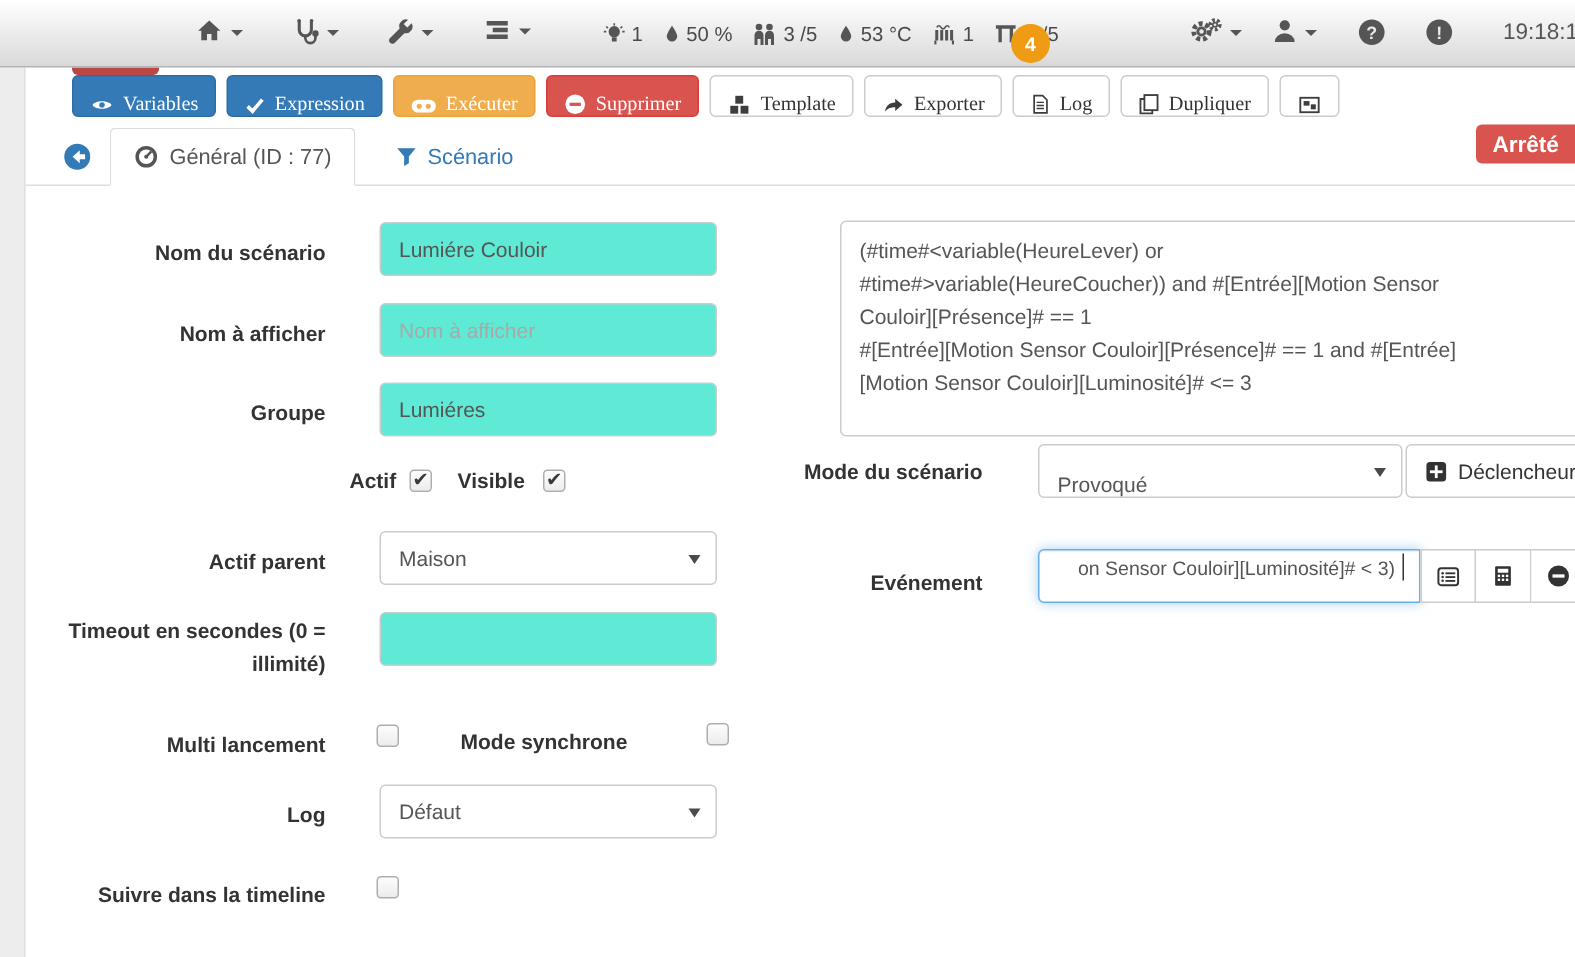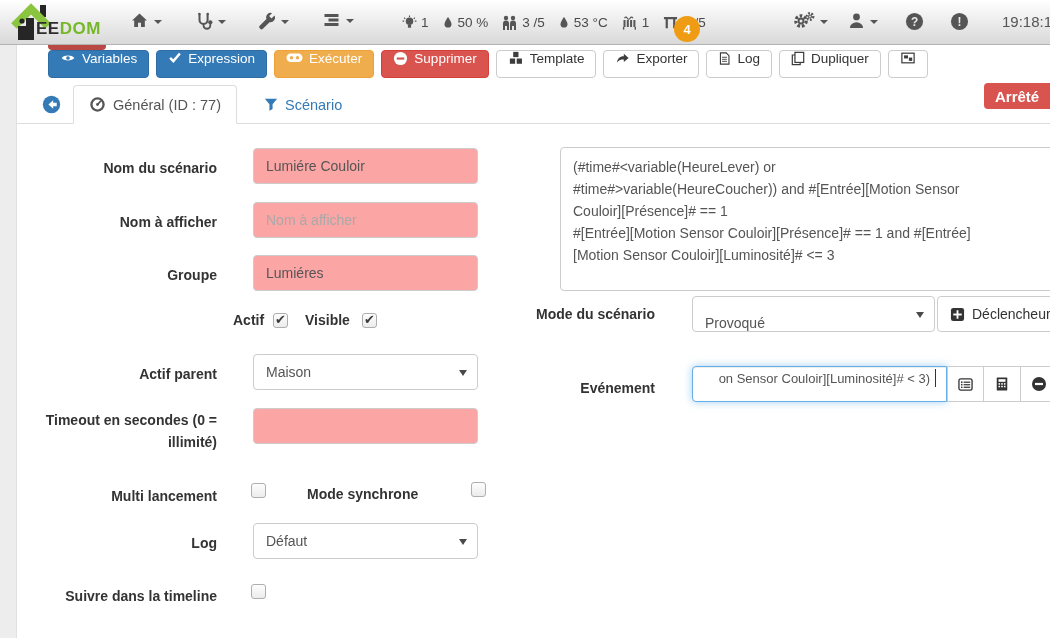--- a/index.html
+++ b/index.html
@@ -19,22 +19,22 @@
   .brand-green { color:#76b82a; }
   .status-group { position:absolute; left:402px; top:0; height:45px; display:flex; align-items:center; gap:13px; }
   .status-item { display:flex; align-items:center; gap:4px; color:#4a4a4a; font-size:13.5px; }
   .notif-badge { position:absolute; left:674px; top:16px; width:26px; height:26px; border-radius:50%;
     background:#ef9b13; color:#fff; font-size:13px; font-weight:bold; display:flex; align-items:center; justify-content:center; cursor:pointer; }
   .nav-time { position:absolute; left:1002px; top:13px; font-size:15px; color:#555; white-space:nowrap; }
 
   
   .cutoff-btn { position:absolute; left:48px; top:45px; width:58px; height:5px; background:#b94743; border-radius:0 0 4px 4px; }
   .toolbar { position:absolute; left:48px; top:50px; display:flex; gap:7px; z-index:5; }
-  .btn { display:flex; align-items:flex-start; gap:6px; height:28px; padding:0 11px; border-radius:4px;
-    font-size:13.5px; cursor:pointer; white-space:nowrap; }
+  .btn { display:flex; align-items:flex-end; gap:6px; height:28px; padding:0 11px; border-radius:4px;
+    font-size:13.5px; cursor:pointer; white-space:nowrap;font-family:Liberation Serif, serif; }
   .btn svg { flex:0 0 auto; }
   .btn-primary { background:#337ab7; border:1px solid #2e6da4; color:#fff; }
   .btn-warning { background:#f0ad4e; border:1px solid #eea236; color:#fff; }
   .btn-danger  { background:#d9534f; border:1px solid #d43f3a; color:#fff; }
   .btn-success { background:#5cb85c; border:1px solid #4cae4c; color:#fff; }
   .btn-default { background:#fff; border:1px solid #ccc; color:#333; }
 
   
   .left-strip { position:absolute; left:0; top:45px; width:17px; height:593px; background:#ededed; border-right:1px solid #e0e0e0; }
   .tabbar { position:absolute; left:17px; top:85px; width:1033px; height:39px; border-bottom:1px solid #ddd; }
@@ -42,21 +42,21 @@
     font-size:14.5px; cursor:pointer; border-radius:4px 4px 0 0; }
   .tab-back { left:10px; }
   .tab-active { left:56px; background:#fff; border:1px solid #ddd; border-bottom:1px solid #fff; color:#555; }
   .tab-plain { left:232px; color:#337ab7; }
   .state-badge { position:absolute; left:967px; top:-2px; height:26px; padding:0 11px; background:#d9534f; color:#fff;
     font-size:15px; font-weight:bold; border-radius:4px; display:flex; align-items:center; width:95px; }
 
   
   .flabel { position:absolute; width:195px; text-align:right; font-size:14px; font-weight:bold; color:#333; line-height:22px; }
   .tinput { position:absolute; height:36px; border:1px solid #ccc; border-radius:4px; padding:0 12px;
-    font-size:14px; color:#555; font-family:"Liberation Sans","DejaVu Sans",sans-serif; background:#fca5a5; }
+    font-size:14px; color:#555; font-family:"Liberation Sans","DejaVu Sans",sans-serif; background:#5eead4; }
   input.tinput::placeholder { color:#a9a9a9; }
   .fselect { position:absolute; height:36px; border:1px solid #ccc; border-radius:4px; background:#fff;
     font-size:14px; color:#555; display:flex; align-items:center; padding:0 24px 0 12px; cursor:pointer; }
   .fselect::after { content:""; position:absolute; right:10px; top:15px; width:0; height:0;
     border-left:4.5px solid transparent; border-right:4.5px solid transparent; border-top:6px solid #4a4a4a; }
   .cb { position:absolute; width:15px; height:15px; border:1px solid #aeaeae; border-radius:3px;
     background:linear-gradient(#fdfdfd,#ececec); cursor:pointer; }
   .cb.checked::after { content:"\2714"; position:absolute; left:1px; top:-2px; font-size:13px; color:#3a3a3a; }
   .cblabel { font-size:14px; font-weight:bold; color:#333; }
 
@@ -73,31 +73,20 @@
   .addon-group { position:absolute; left:947px; top:366px; display:flex; height:36px; }
   .addon { width:37px; height:36px; background:#fff; border:1px solid #ccc; border-left:none;
     display:flex; align-items:center; justify-content:center; cursor:pointer; }
 </style>
 </head>
 <body>
 
 <div class="screen">
 
   <header class="navbar">
-    <div class="logo">
-      <svg width="46" height="40" viewBox="0 0 46 40">
-        <rect x="30" y="3" width="6" height="12" fill="#262626"></rect>
-        <polyline points="4,24 21,7 38,24" stroke="#8bc53f" stroke-width="8" fill="none"></polyline>
-        <rect x="8" y="24" width="8" height="14" fill="#262626"></rect>
-        <rect x="8" y="34" width="16" height="4" fill="#262626"></rect>
-        <rect x="16" y="16" width="8" height="22" fill="#262626"></rect>
-        <circle cx="12" cy="19" r="2.6" fill="#262626"></circle>
-      </svg>
-      <span class="brand"><span class="brand-dark">EE</span><span class="brand-green">DOM</span></span>
-    </div>
 
     <div class="navitem" style="left:130px;">
       <svg width="19" height="17" viewBox="0 0 16 16">
           <path class="nav-ic" d="M8 1.5 15 8h-2v6h-3.6v-4H6.6v4H3V8H1z"></path>
         </svg>
       <span class="caret"></span>
     </div>
     <div class="navitem" style="left:195px;">
       <svg width="18" height="18" viewBox="0 0 16 16">
         <path d="M4 1.5v5.5a3.6 3.6 0 0 0 7.2 0V1.5" stroke="#555" stroke-width="1.8" fill="none"></path>

